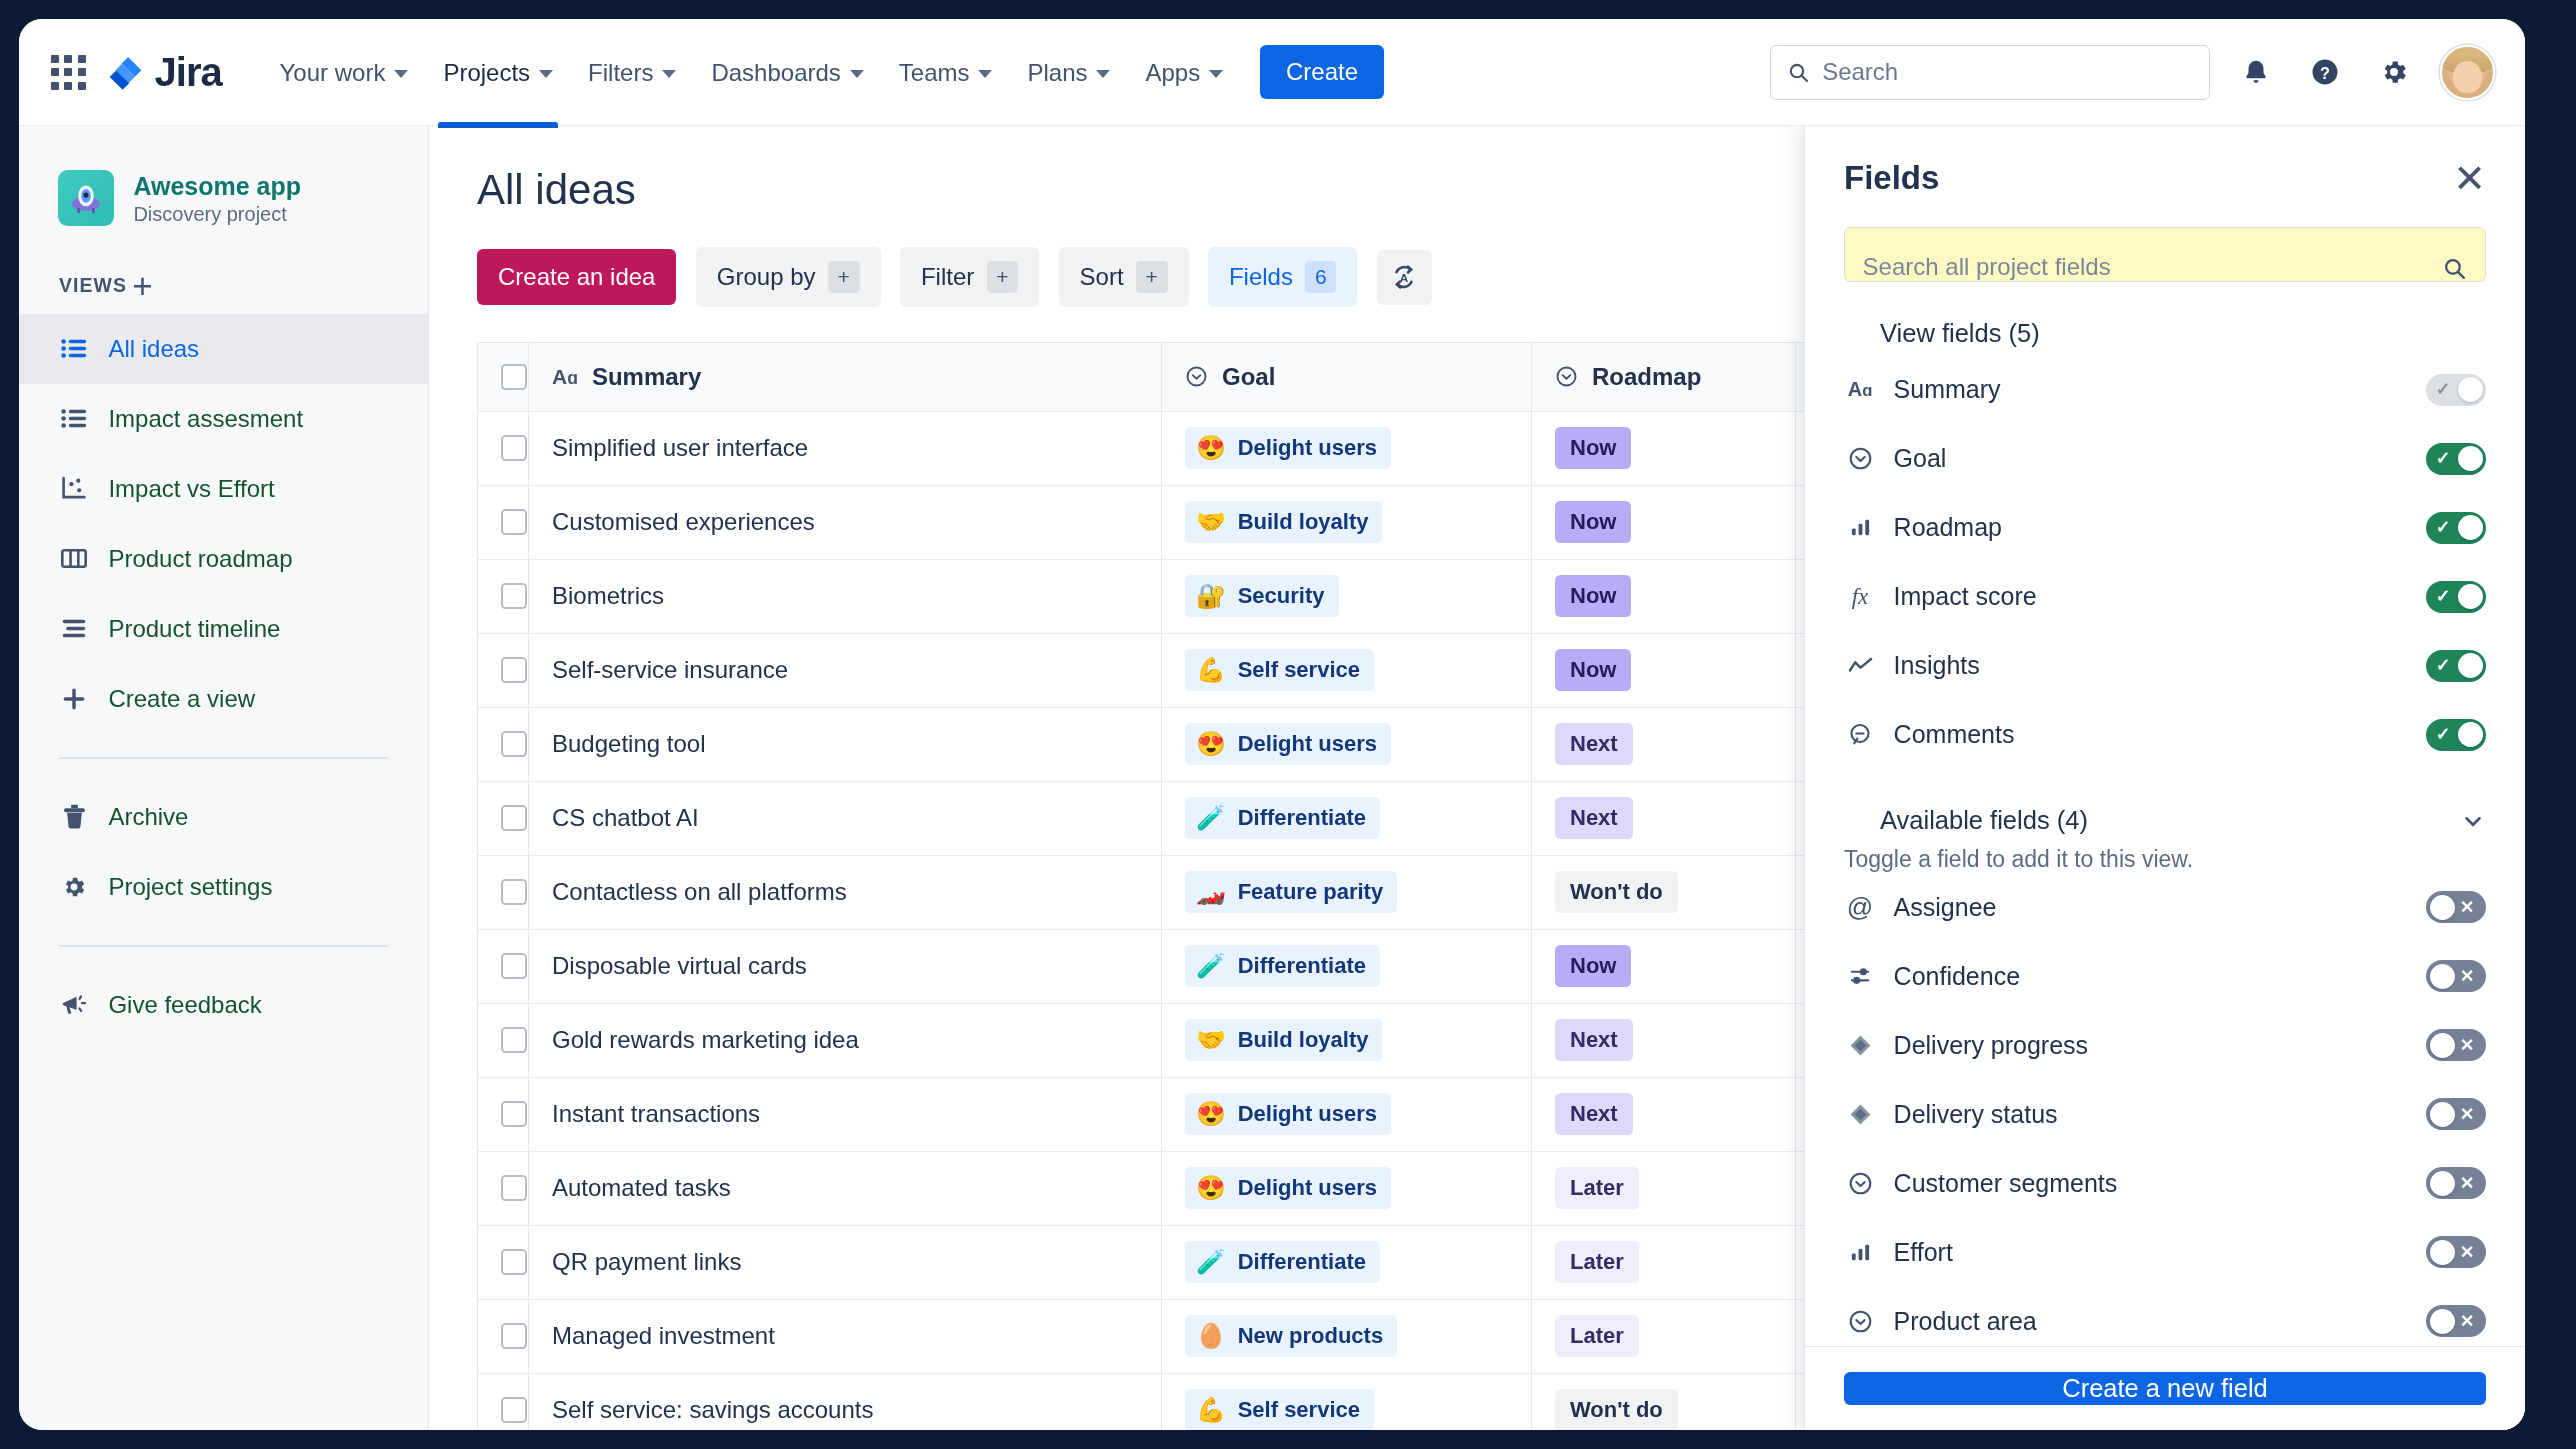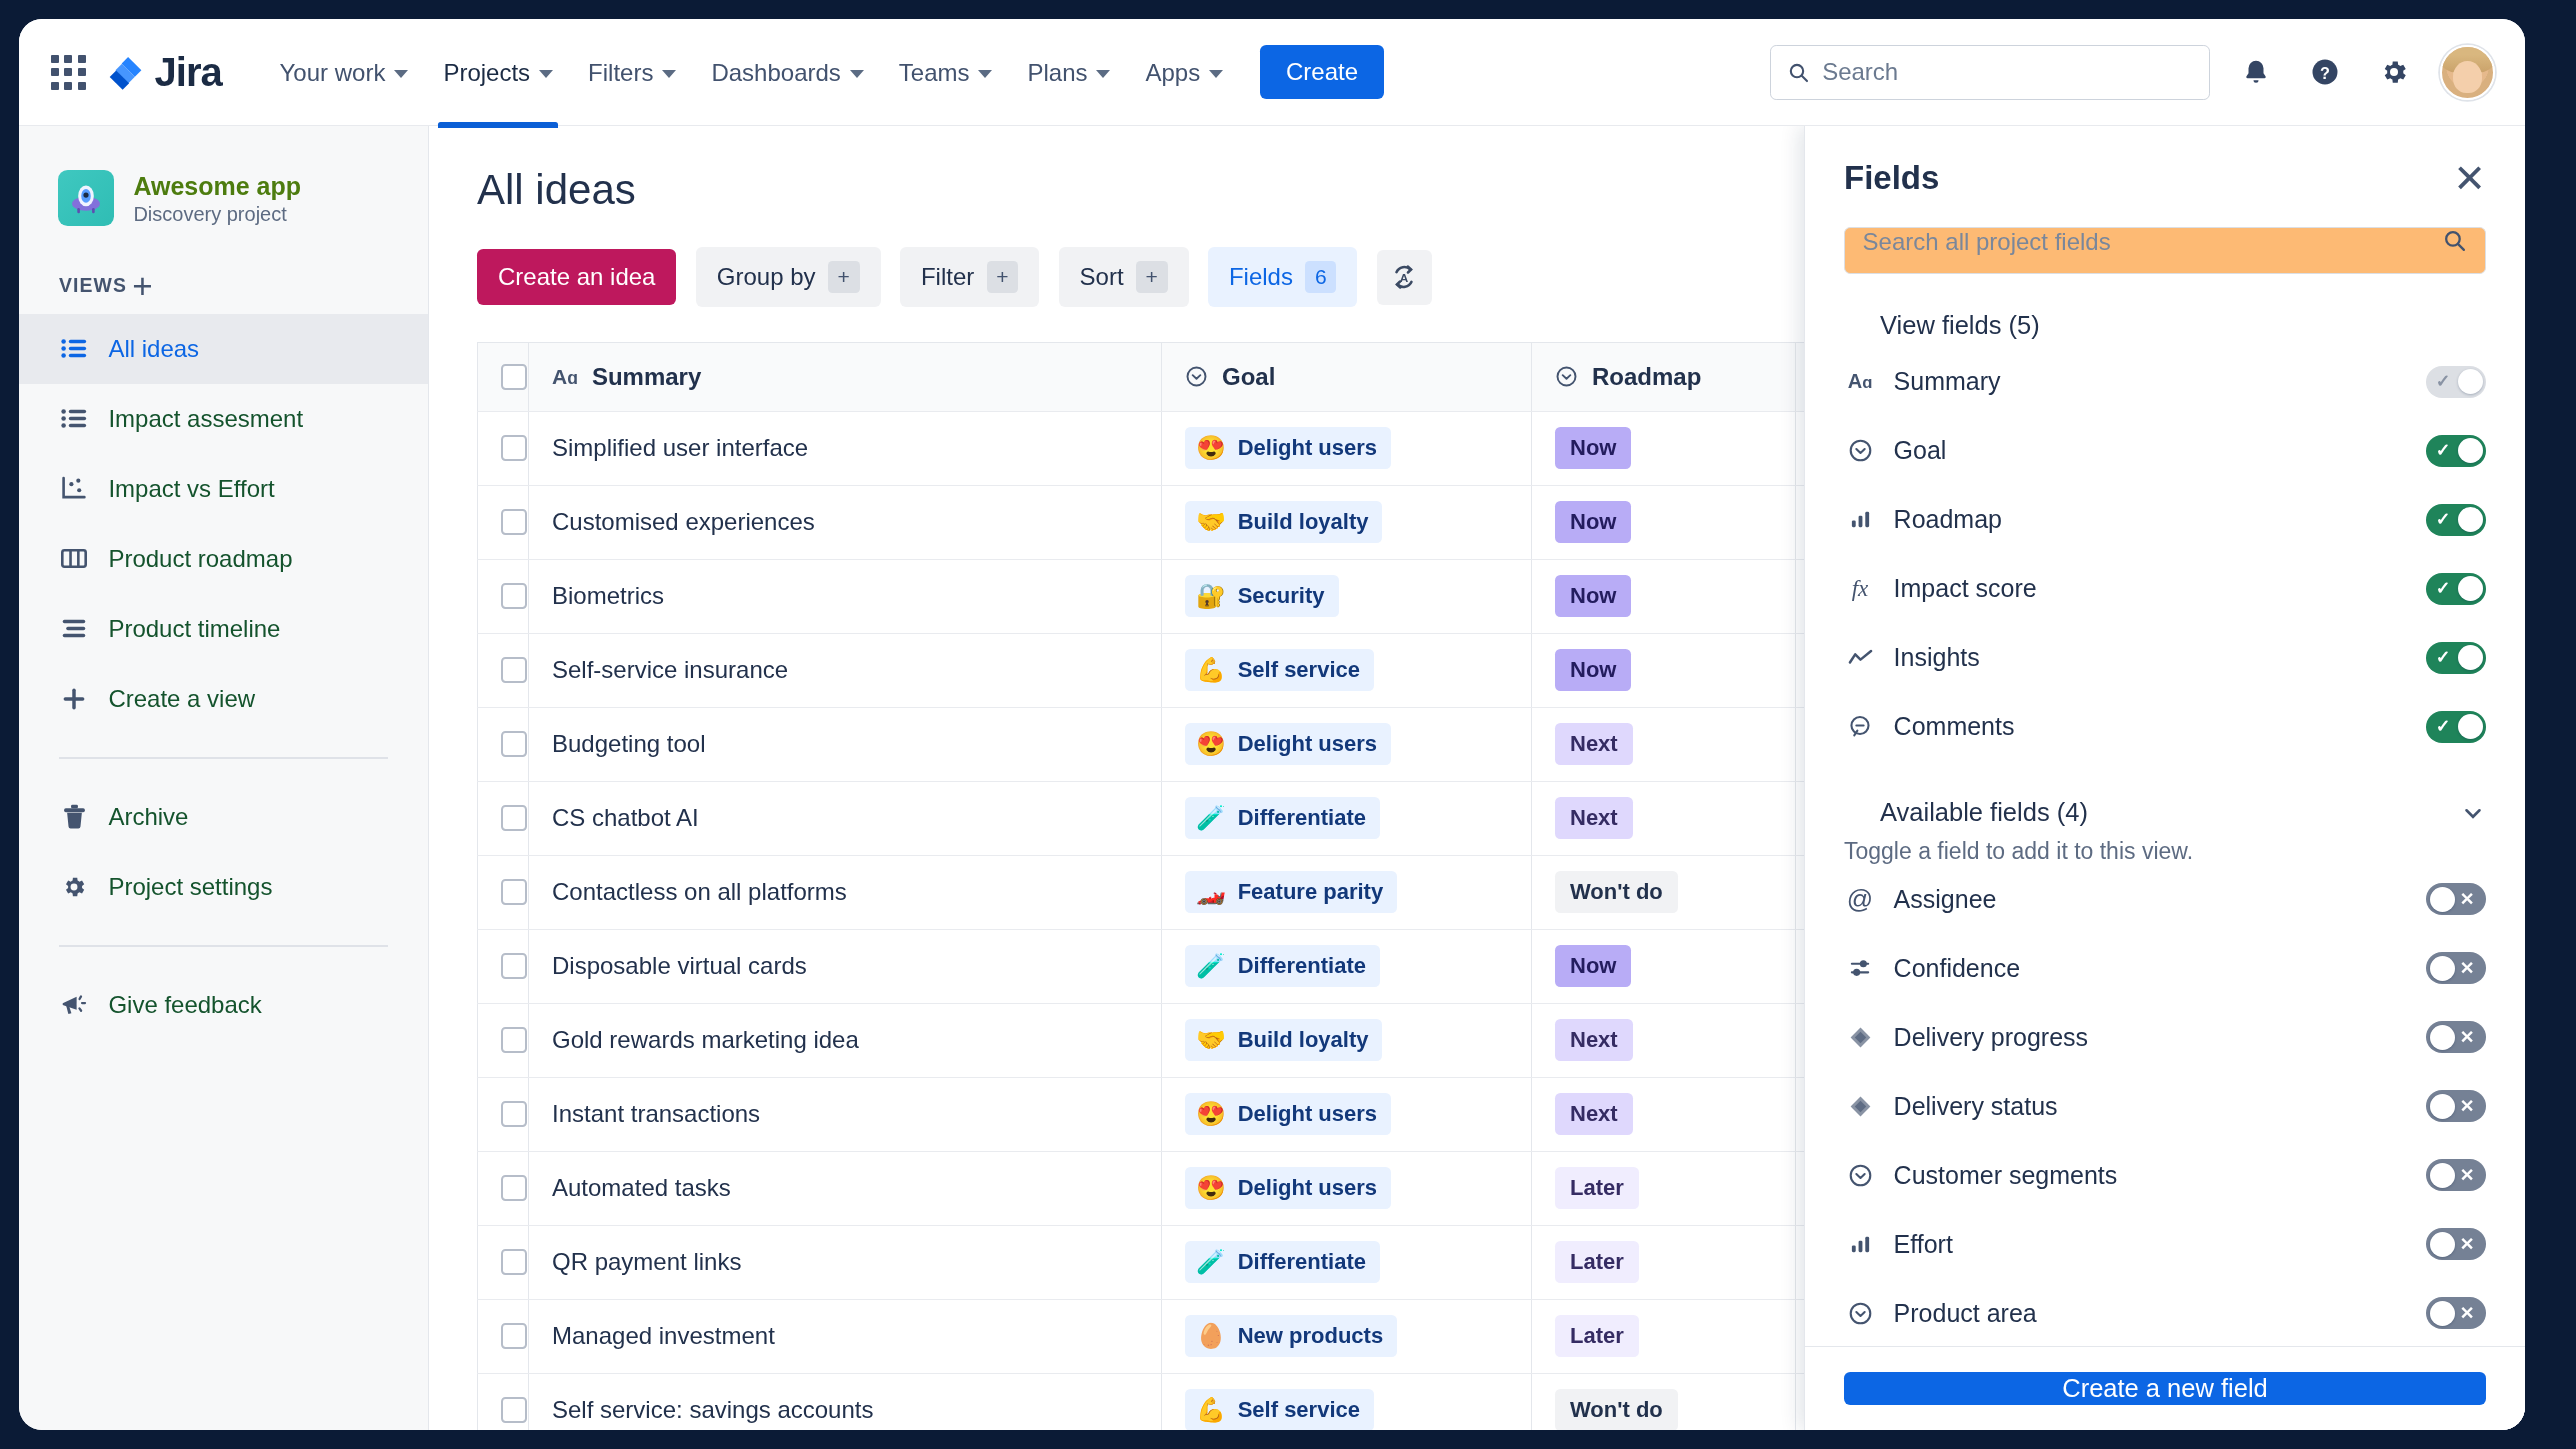--- a/index.html
+++ b/index.html
@@ -88,21 +88,21 @@
     border-right: 1.8px solid #e4e7ec;
     padding-top: 23px;
     display: flex; flex-direction: column;
   }
   .proj-head { display: flex; align-items: center; gap: 19.4px; padding: 21px 26px 8.8px 39px; cursor: pointer; }
   .proj-avatar {
     width: 56px; height: 56px; border-radius: 9.7px;
     background: linear-gradient(135deg,#3fc8c0,#2fbdb4);
     display:flex; align-items:center; justify-content:center; flex: 0 0 56px;
   }
-  .proj-name { font-size: 25px; font-weight: 700; color: #4d7c0f; line-height: 1.2; }
+  .proj-name { font-size: 25px; font-weight: 700; color: #0f766e; line-height: 1.2; }
   .proj-sub { font-size: 20px; color: #5d6b82; margin-top: 2.6px; }
   .views-head {
     display: flex; align-items: center; justify-content: flex-start;
     padding: 35px 37px 12.3px 40px;
   }
   .views-label { font-size: 19.4px; font-weight: 700; color: #44546f; letter-spacing: 1.1px; }
   .plus-btn { font-size: 35px; line-height: 0.7; color: #44546f; cursor: pointer; padding: 3.5px 5.3px; }
   .side-item {
     display: flex; align-items: center; gap: 19.4px;
     padding: 0 26px 0 40px; height: 70px; cursor: pointer;
@@ -193,23 +193,23 @@
     display: flex; flex-direction: column;
     z-index: 20;
   }
   .fp-head {
     display: flex; align-items: center; justify-content: space-between;
     padding: 33px 39px 0 39px;
   }
   .fp-title { font-size: 33px; font-weight: 700; color: #22314c; }
   .fp-close { font-size: 39px; line-height: 0.7; color: #44546f; cursor: pointer; font-weight: 300; }
   .fp-search {
-    margin: 30px 39px 0 39px; height: 47px;
-    background: #fdba74; border: 1.8px solid #dcdfe4; border-radius: 6.2px;
-    display: flex; align-items: flex-start; padding: 0 17.6px; gap: 12.3px; cursor: text;
+    margin: 30px 39px 0 39px; height: 55px;
+    background: #fef9c3; border: 1.8px solid #dcdfe4; border-radius: 6.2px;
+    display: flex; align-items: flex-end; padding: 0 17.6px; gap: 12.3px; cursor: text;
   }
   .fp-search input {
     flex: 1; border: none; outline: none; background: transparent;
     font-size: 24px; color: #42526e; font-family: inherit;
   }
   .fp-search input::placeholder { color: #7a879b; }
   .fp-scroll { flex: 1; overflow: hidden; padding: 0 39px; }
   .fp-section-head {
     display: flex; align-items: center; justify-content: space-between;
     margin-top: 37px; margin-bottom: 7px;

